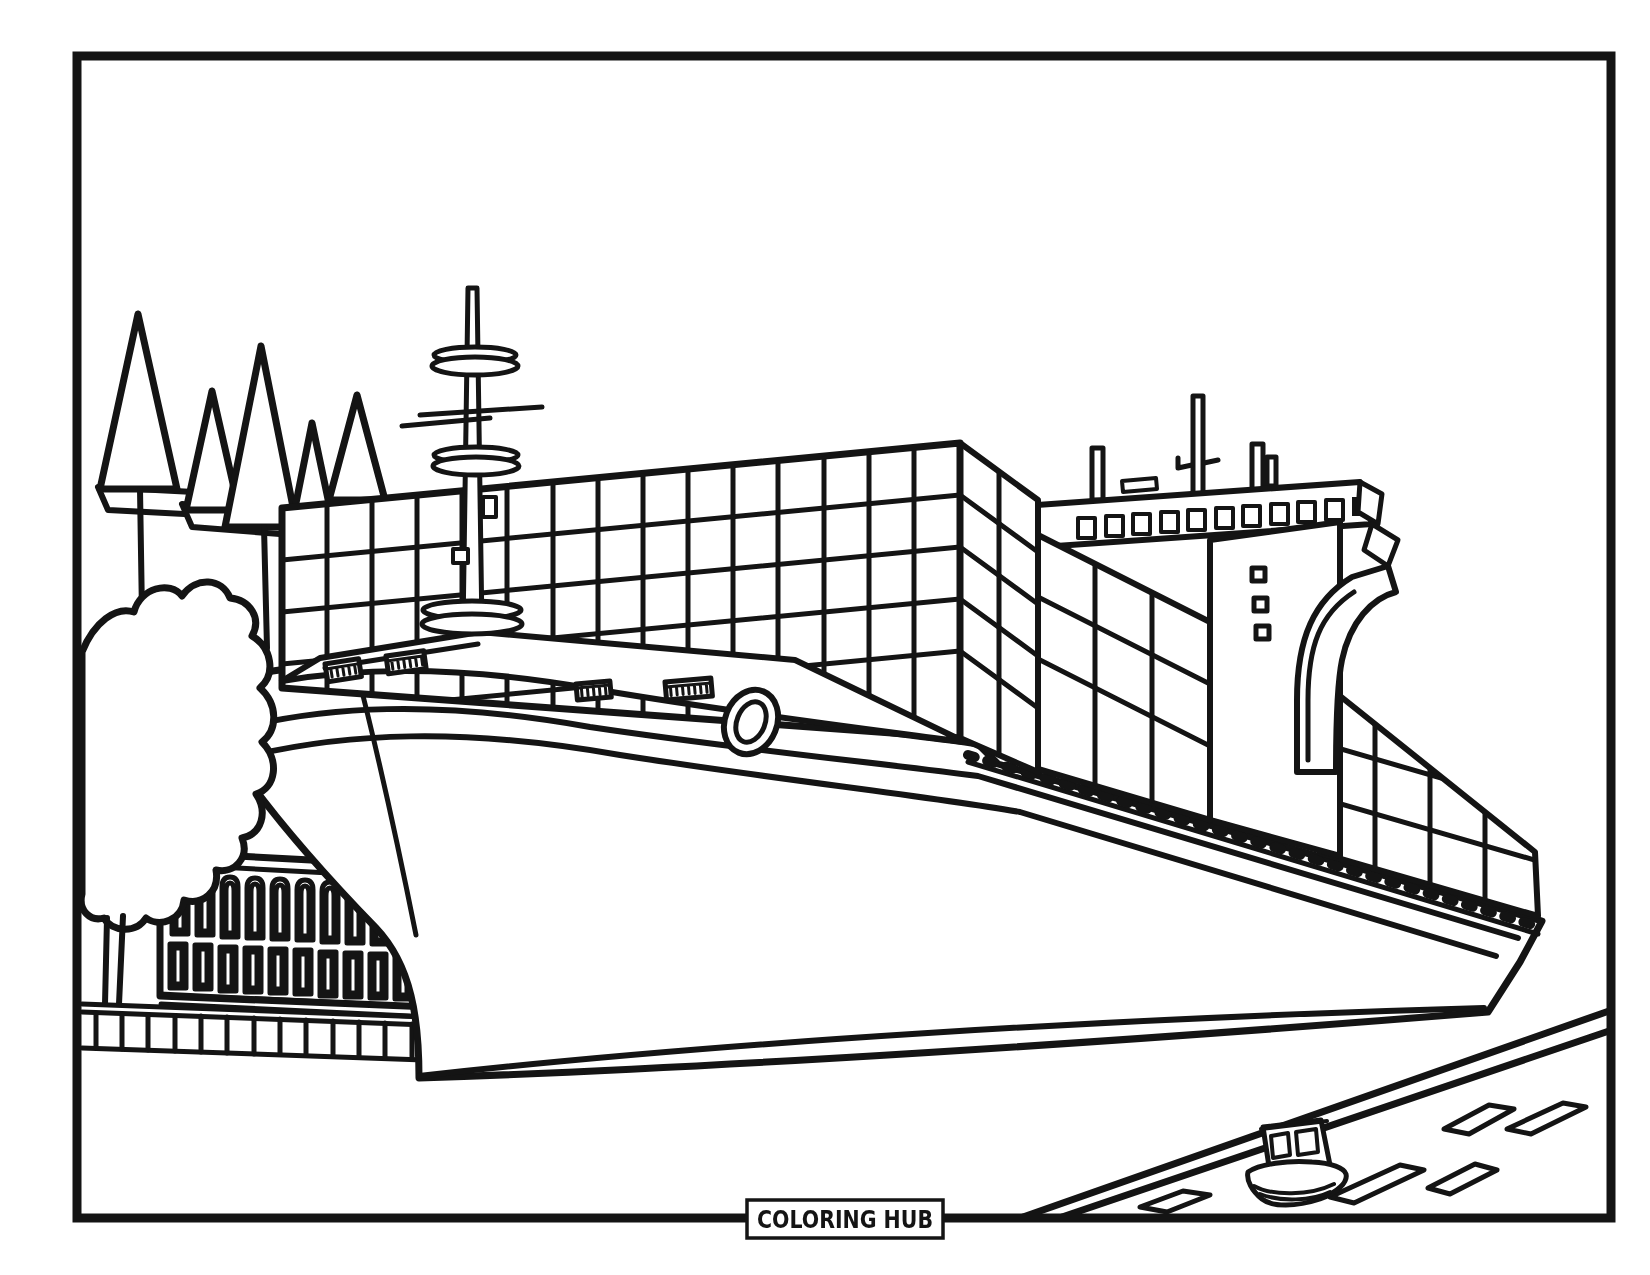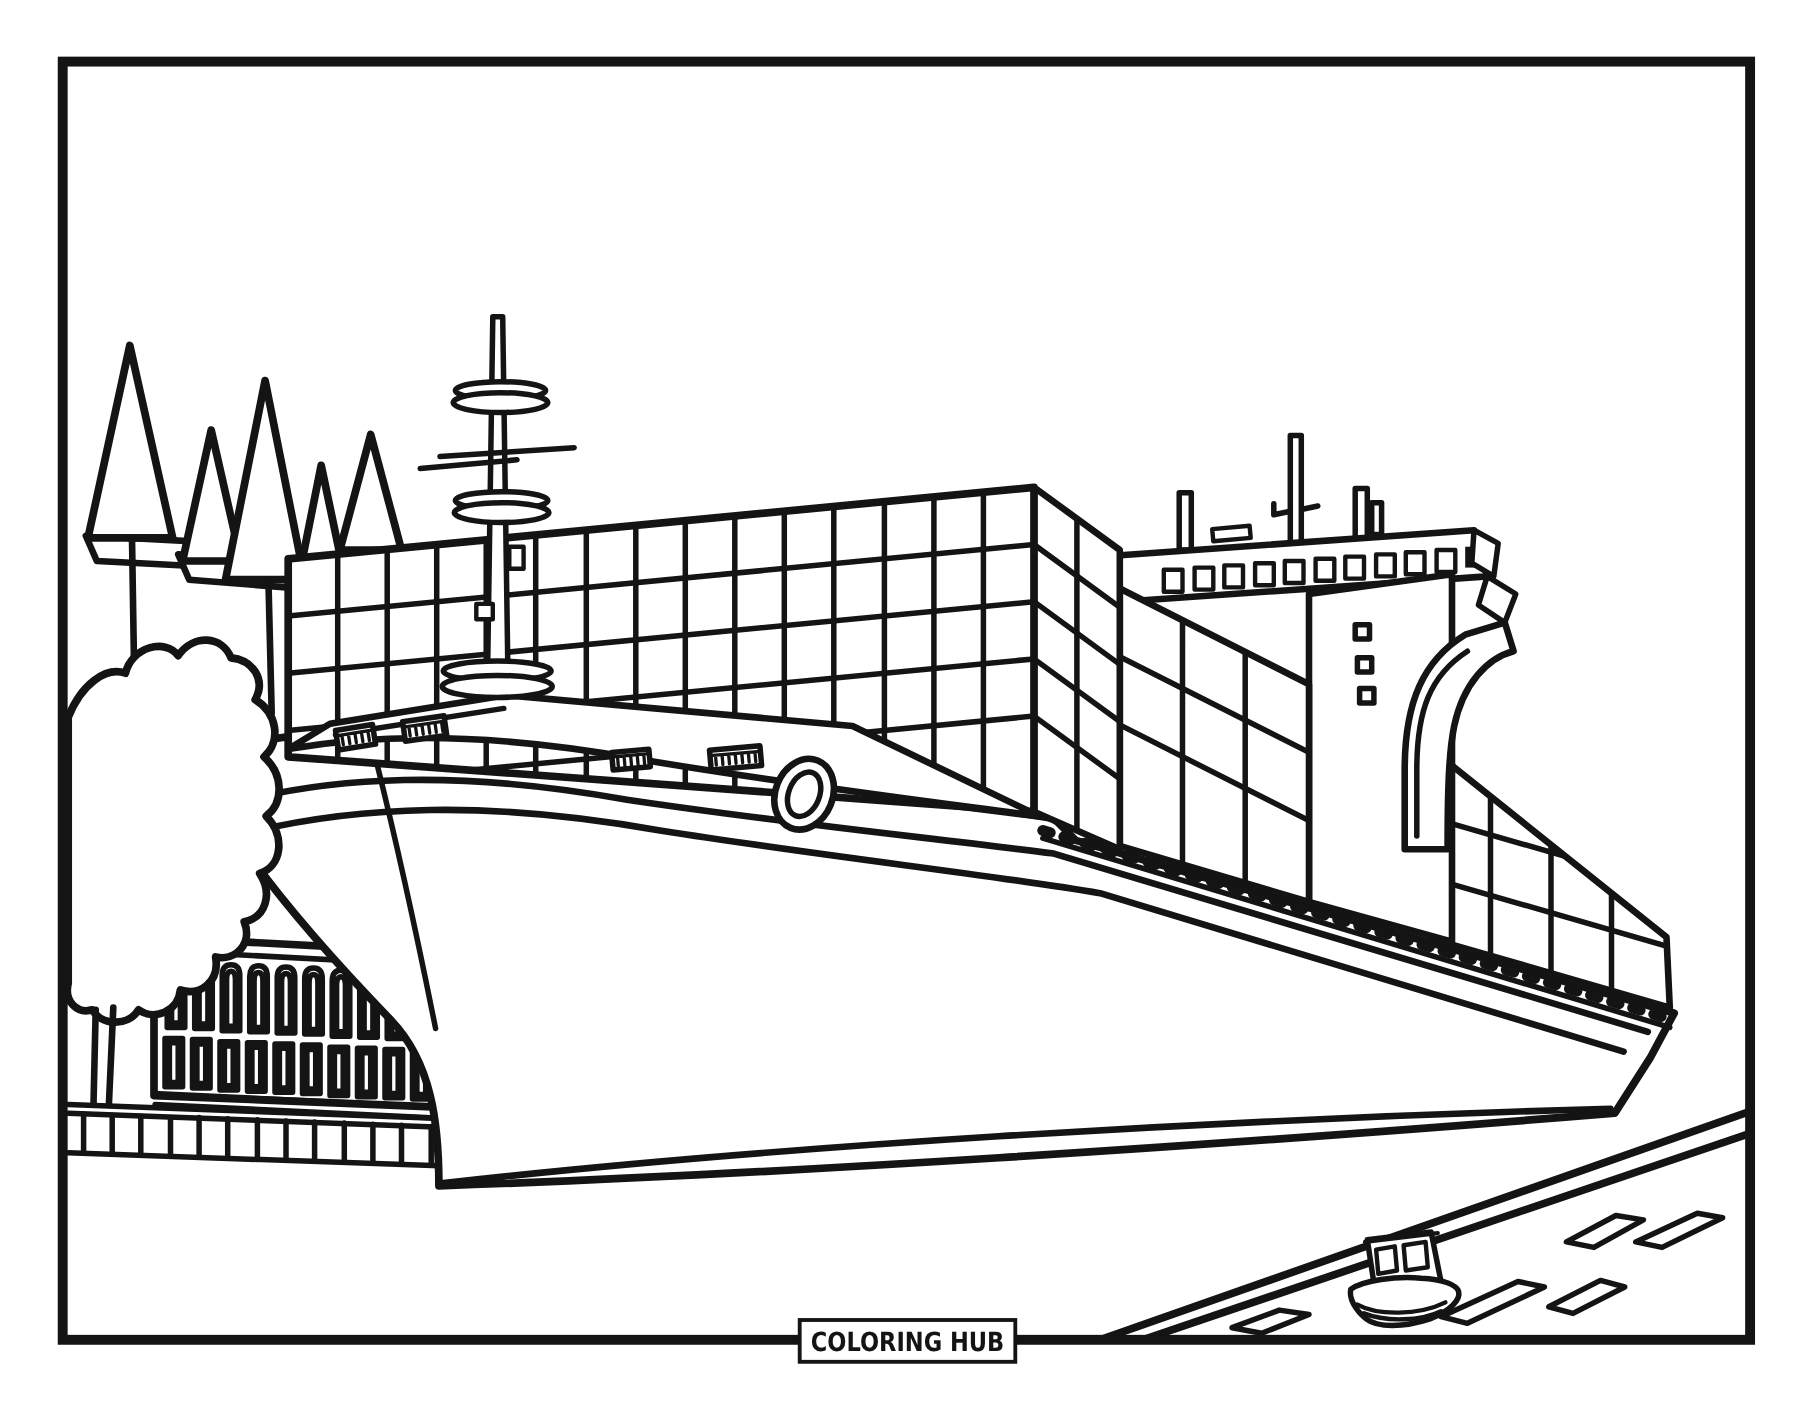--- a/index.html
+++ b/index.html
@@ -1,17 +1,17 @@
 <!DOCTYPE html>
 <html><head>
 <meta charset="utf-8">
 <style>
   html,body{margin:0;padding:0;background:#ffffff;}
   body{width:1650px;height:1275px;position:relative;font-family:"DejaVu Sans","Liberation Sans",sans-serif;}
-  #page{position:absolute;inset:0;}
+  #page{position:absolute;inset:0;padding-left:20px;}
   svg{display:block;}
   .ln{fill:none;stroke:#141414;stroke-linecap:round;stroke-linejoin:round;}
   .fw{fill:#ffffff;stroke:#141414;stroke-linecap:round;stroke-linejoin:round;}
 </style>
 </head>
 <body>
 
 <div id="page">
 <svg width="1650" height="1275" viewBox="0 0 1650 1275">
   <defs>

